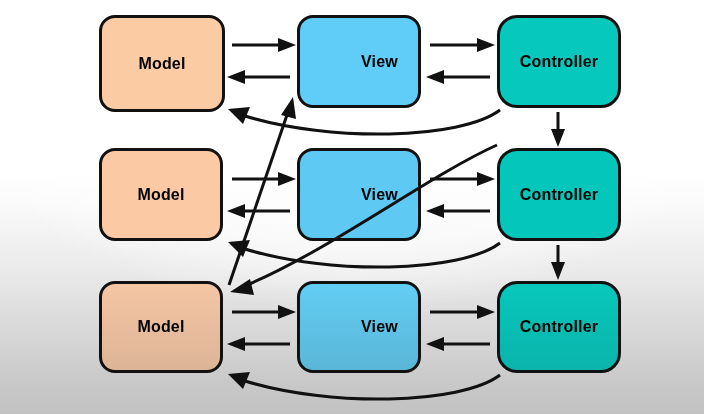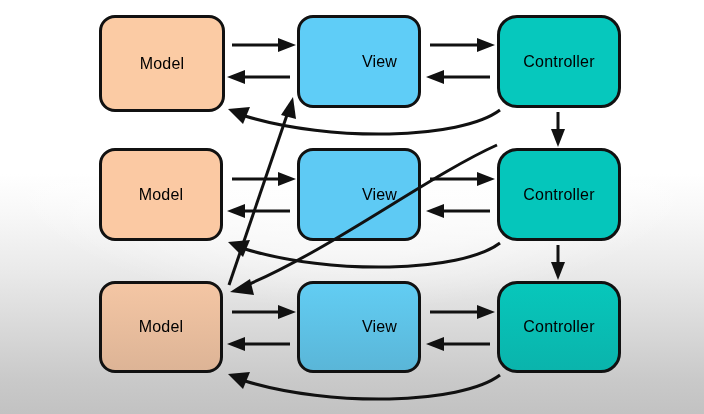--- a/index.html
+++ b/index.html
@@ -17,21 +17,21 @@
     content:"";position:absolute;left:0;top:0;right:0;bottom:0;
     background:radial-gradient(ellipse 70% 60% at 50% 28%, rgba(255,255,255,0.95) 0%, rgba(255,255,255,0.55) 55%, rgba(255,255,255,0) 78%);
     pointer-events:none;
   }
   .node{
     position:absolute;
     box-sizing:border-box;
     border:3px solid #111111;
     border-radius:16px;
     display:flex;align-items:center;justify-content:center;
-    font-size:16px;font-weight:normal;color:#000000;
+    font-size:16px;font-weight:bold;color:#000000;
     letter-spacing:0.2px;
     z-index:4;
   }
   .model{background:#fbcba4;}
   .view{background:#5fcdf7;padding-left:41px;}
   .controller{background:#06c8bd;border-radius:20px;}
 
   
   .r2.model{background:#fbc9a3;}
   .r2.view{background:#5ecaf4;}

